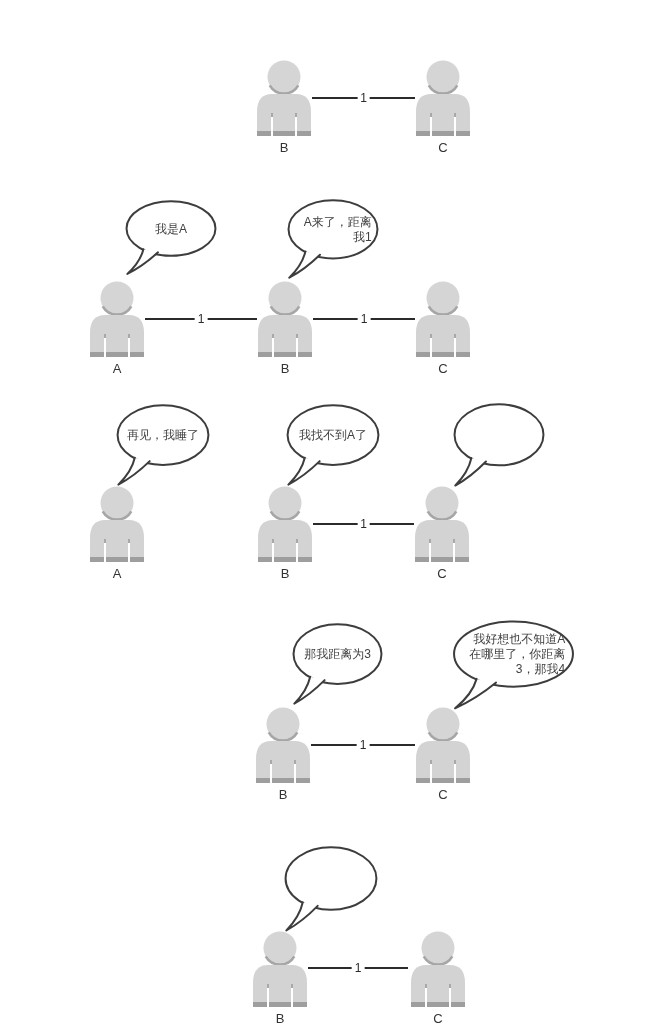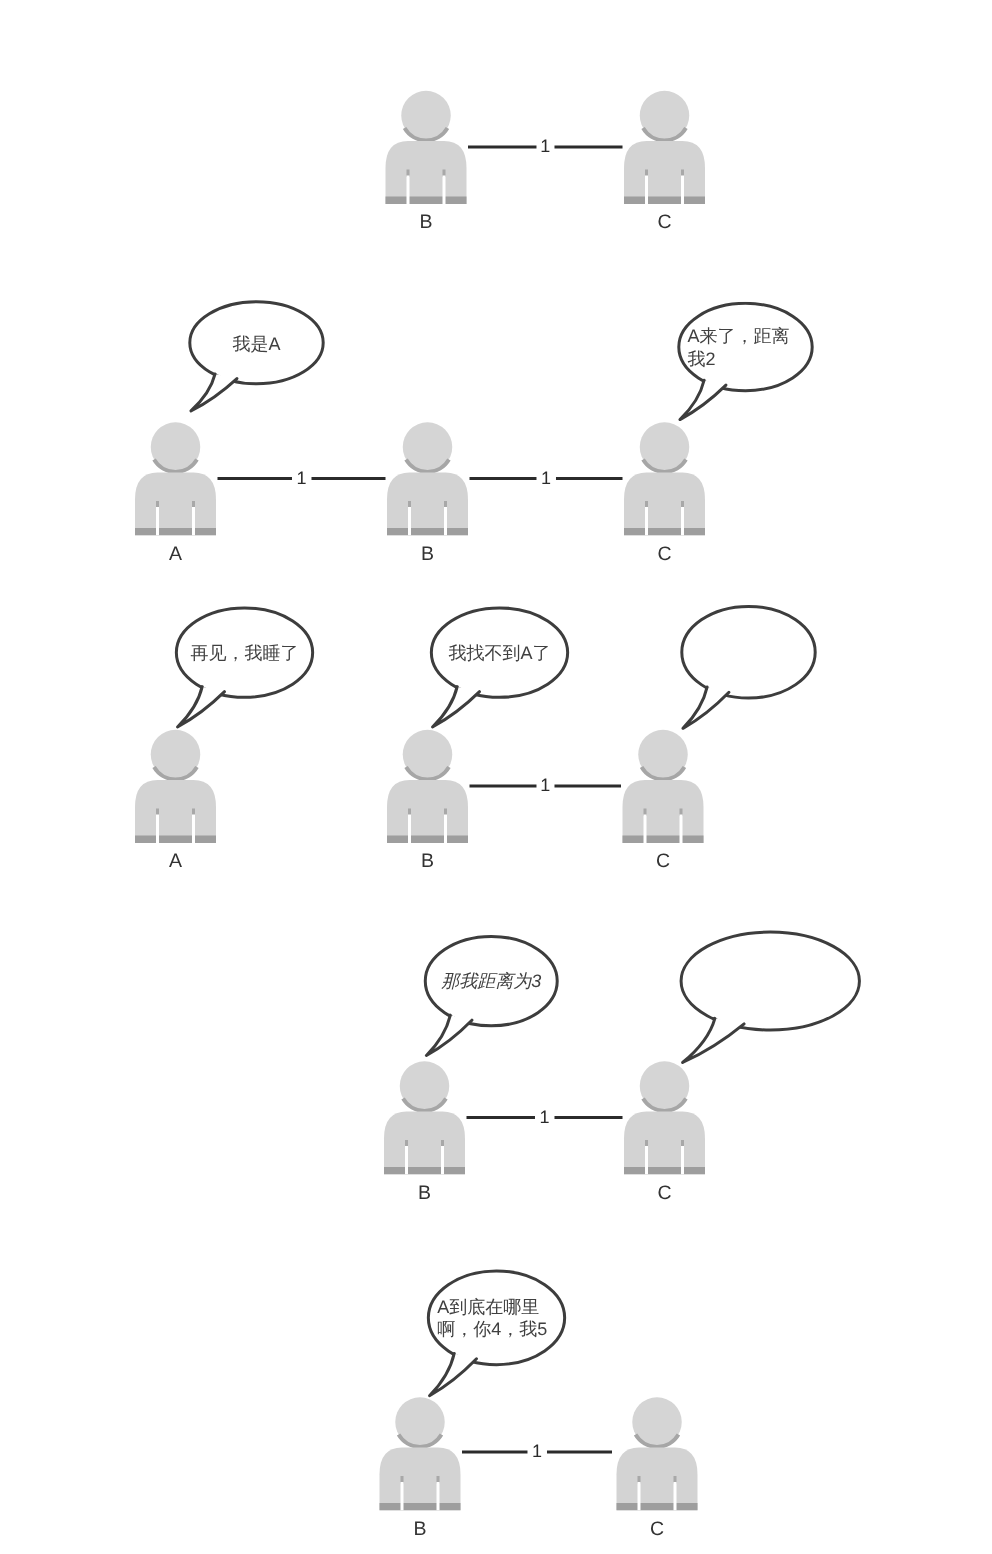--- a/index.html
+++ b/index.html
@@ -43,21 +43,21 @@
   .bubble-svg { position: absolute; left: 0; top: 0; width: 100%; height: 100%; }
   .bubble-text {
     position: absolute;
     left: 8%;
     right: 8%;
     top: 3%;
     bottom: 27%;
     display: flex;
     align-items: center;
     justify-content: center;
-    text-align: left;
+    text-align: right;
     font-size: 12px;
     line-height: 15px;
     color: #404040;
   }
   .hidden-defs { position: absolute; width: 0; height: 0; overflow: hidden; }
 </style>
 </head>
 <body>
 
 <svg class="hidden-defs" aria-hidden="true">
@@ -96,25 +96,25 @@
   <div class="link" style="left:312px; top:97px; width:103px;">
     <span class="link-label">1</span>
   </div>
 
   <div class="bubble" style="left:125px; top:200px; width:92px; height:77px;">
     <svg class="bubble-svg">
         <use href="#bubble-sym"></use>
       </svg>
     <div class="bubble-text">我是A</div>
   </div>
-  <div class="bubble" style="left:451px; top:201px; width:92px; height:82px;">
-    <svg class="bubble-svg">
-        <use href="#bubble-sym"></use>
-      </svg>
-    <div class="bubble-text">A来了，距离我2</div>
+  <div class="bubble" style="left:287px; top:199px; width:92px; height:82px;">
+    <svg class="bubble-svg">
+        <use href="#bubble-sym"></use>
+      </svg>
+    <div class="bubble-text">A来了，距离我1</div>
   </div>
   <div class="person" style="left:89px; top:281px;">
     <svg class="person-svg">
         <use href="#person-sym"></use>
       </svg>
     <div class="person-label">A</div>
   </div>
   <div class="person" style="left:257px; top:281px;">
     <svg class="person-svg">
         <use href="#person-sym"></use>
@@ -166,30 +166,31 @@
   <div class="person" style="left:414px; top:486px;">
     <svg class="person-svg">
         <use href="#person-sym"></use>
       </svg>
     <div class="person-label">C</div>
   </div>
   <div class="link" style="left:313px; top:523px; width:101px;">
     <span class="link-label">1</span>
   </div>
 
-  <div class="bubble" style="left:282px; top:623px; width:91px; height:84px;font-style:italic;">
+  <div class="bubble" style="left:292px; top:623px; width:91px; height:84px;">
     <svg class="bubble-svg">
         <use href="#bubble-sym"></use>
       </svg>
     <div class="bubble-text">那我距离为3</div>
   </div>
   <div class="bubble" style="left:452px; top:620px; width:123px; height:92px;">
     <svg class="bubble-svg">
         <use href="#bubble-sym"></use>
       </svg>
+    <div class="bubble-text">我好想也不知道A在哪里了，你距离3，那我4</div>
   </div>
   <div class="person" style="left:255px; top:707px;">
     <svg class="person-svg">
         <use href="#person-sym"></use>
       </svg>
     <div class="person-label">B</div>
   </div>
   <div class="person" style="left:415px; top:707px;">
     <svg class="person-svg">
         <use href="#person-sym"></use>
@@ -197,21 +198,20 @@
     <div class="person-label">C</div>
   </div>
   <div class="link" style="left:311px; top:744px; width:104px;">
     <span class="link-label">1</span>
   </div>
 
   <div class="bubble" style="left:284px; top:846px; width:94px; height:88px;">
     <svg class="bubble-svg">
         <use href="#bubble-sym"></use>
       </svg>
-    <div class="bubble-text">A到底在哪里啊，你4，我5</div>
   </div>
   <div class="person" style="left:252px; top:931px;">
     <svg class="person-svg">
         <use href="#person-sym"></use>
       </svg>
     <div class="person-label">B</div>
   </div>
   <div class="person" style="left:410px; top:931px;">
     <svg class="person-svg">
         <use href="#person-sym"></use>

